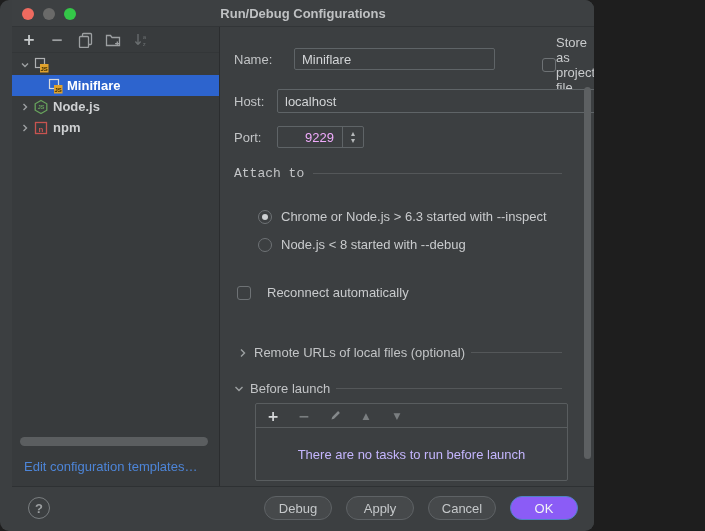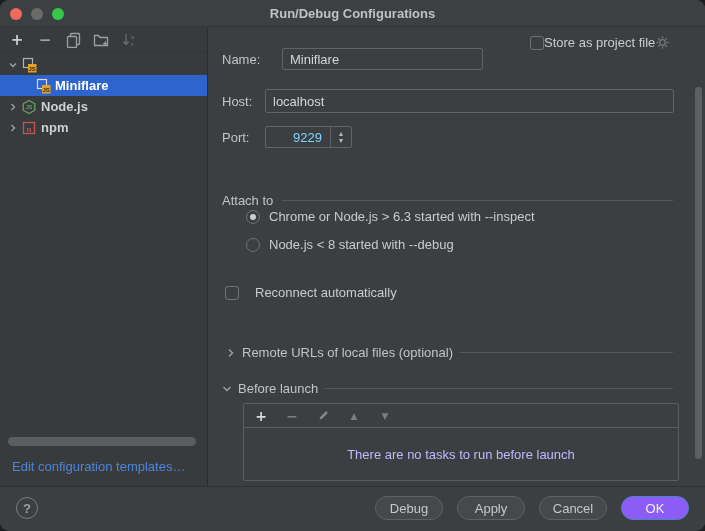--- a/index.html
+++ b/index.html
@@ -1,18 +1,18 @@
 <!DOCTYPE html>
 <html><head>
 <meta charset="utf-8">
 <style>
   html,body{margin:0;padding:0;background:#1e1e1e;}
   *{box-sizing:border-box;}
-  .window{width:705px;height:531px;border-radius:9px;overflow:hidden;position:relative;
-    background:#3C3F41;font-family:"Liberation Sans",sans-serif;color:#C9CBCD;}
+  .window{width:594px;height:531px;border-radius:9px;overflow:hidden;position:relative;
+    background:#3C3F41;font-family:"Liberation Sans",sans-serif;color:#C9CBCD;padding-left:12px;}
   
   .titlebar{height:27px;border-bottom:1px solid #323537;background:#3D4042;
     display:flex;align-items:center;justify-content:center;position:relative;}
   .title{font-size:13px;font-weight:700;color:#BFC1C3;}
   .lights{position:absolute;left:10px;top:8px;display:flex;gap:9px;}
   .light{width:12px;height:12px;border-radius:50%;}
   .l-red{background:#EE6A5F;} .l-gray{background:#6A6A69;} .l-green{background:#34C748;}
   
   .main{display:flex;height:459px;}
   .sidebar{width:208px;background:#383B3D;border-right:1px solid #2B2D2F;
@@ -37,21 +37,21 @@
   .lbl{position:absolute;color:#C2C4C6;}
   .inp{position:absolute;background:#3C3F41;border:1px solid #5F6467;border-radius:2px;
     color:#D3D5D7;font:13px "Liberation Sans",sans-serif;padding:0 7px;outline:none;}
   .cb{width:14px;height:14px;border:1px solid #6E7275;border-radius:3px;background:transparent;flex:none;}
   .rb{width:14px;height:14px;border:1px solid #6E7275;border-radius:50%;background:transparent;flex:none;}
   .rb.on::after{content:"";display:block;width:6px;height:6px;border-radius:50%;background:#CDD0D2;margin:3px;}
   .hrow{position:absolute;display:flex;align-items:center;gap:9px;}
   .secline{flex:1;height:1px;background:#545759;}
   .sechead{color:#C2C4C6;}
   .spin{position:absolute;left:57px;top:99px;height:22px;display:flex;border:1px solid #5F6467;border-radius:2px;}
-  .spin-val{width:64px;display:flex;align-items:center;justify-content:flex-end;padding-right:8px;color:#7dd3fc;}
+  .spin-val{width:64px;display:flex;align-items:center;justify-content:flex-end;padding-right:8px;color:#f0abfc;}
   .spin-btns{width:21px;border-left:1px solid #5F6467;display:flex;flex-direction:column;
     align-items:center;justify-content:center;color:#B6B9BB;
     font-family:"DejaVu Sans",sans-serif;font-size:8px;line-height:7px;}
   .bl-panel{position:absolute;left:35px;right:26px;top:376px;height:78px;
     border:1px solid #595D5F;border-radius:2px;}
   .bl-toolbar{height:24px;border-bottom:1px solid #595D5F;display:flex;align-items:center;
     gap:17px;padding:0 10px;}
   .bl-ico{width:14px;height:14px;display:flex;align-items:center;justify-content:center;
     font-family:"DejaVu Sans",sans-serif;}
   .bl-plus{color:#D8DADC;font-size:14px;font-weight:700;}
@@ -200,21 +200,21 @@
 
       <div class="lbl" style="left:14px;top:103px;">Port:</div>
       <div class="spin">
         <div class="spin-val">9229</div>
         <div class="spin-btns">
           <span>▴</span>
           <span>▾</span>
         </div>
       </div>
 
-      <div class="hrow" style="left:14px;top:166px;right:32px;">
+      <div class="hrow" style="left:14px;top:139px;right:32px;font-family:Liberation Mono, monospace;">
         <span class="sechead">Attach to</span>
         <div class="secline"></div>
       </div>
 
       <div class="hrow" style="left:38px;top:182px;">
         <div class="rb on"></div>
         <span>Chrome or Node.js &gt; 6.3 started with --inspect</span>
       </div>
       <div class="hrow" style="left:38px;top:210px;align-items:flex-end;">
         <div class="rb"></div>

